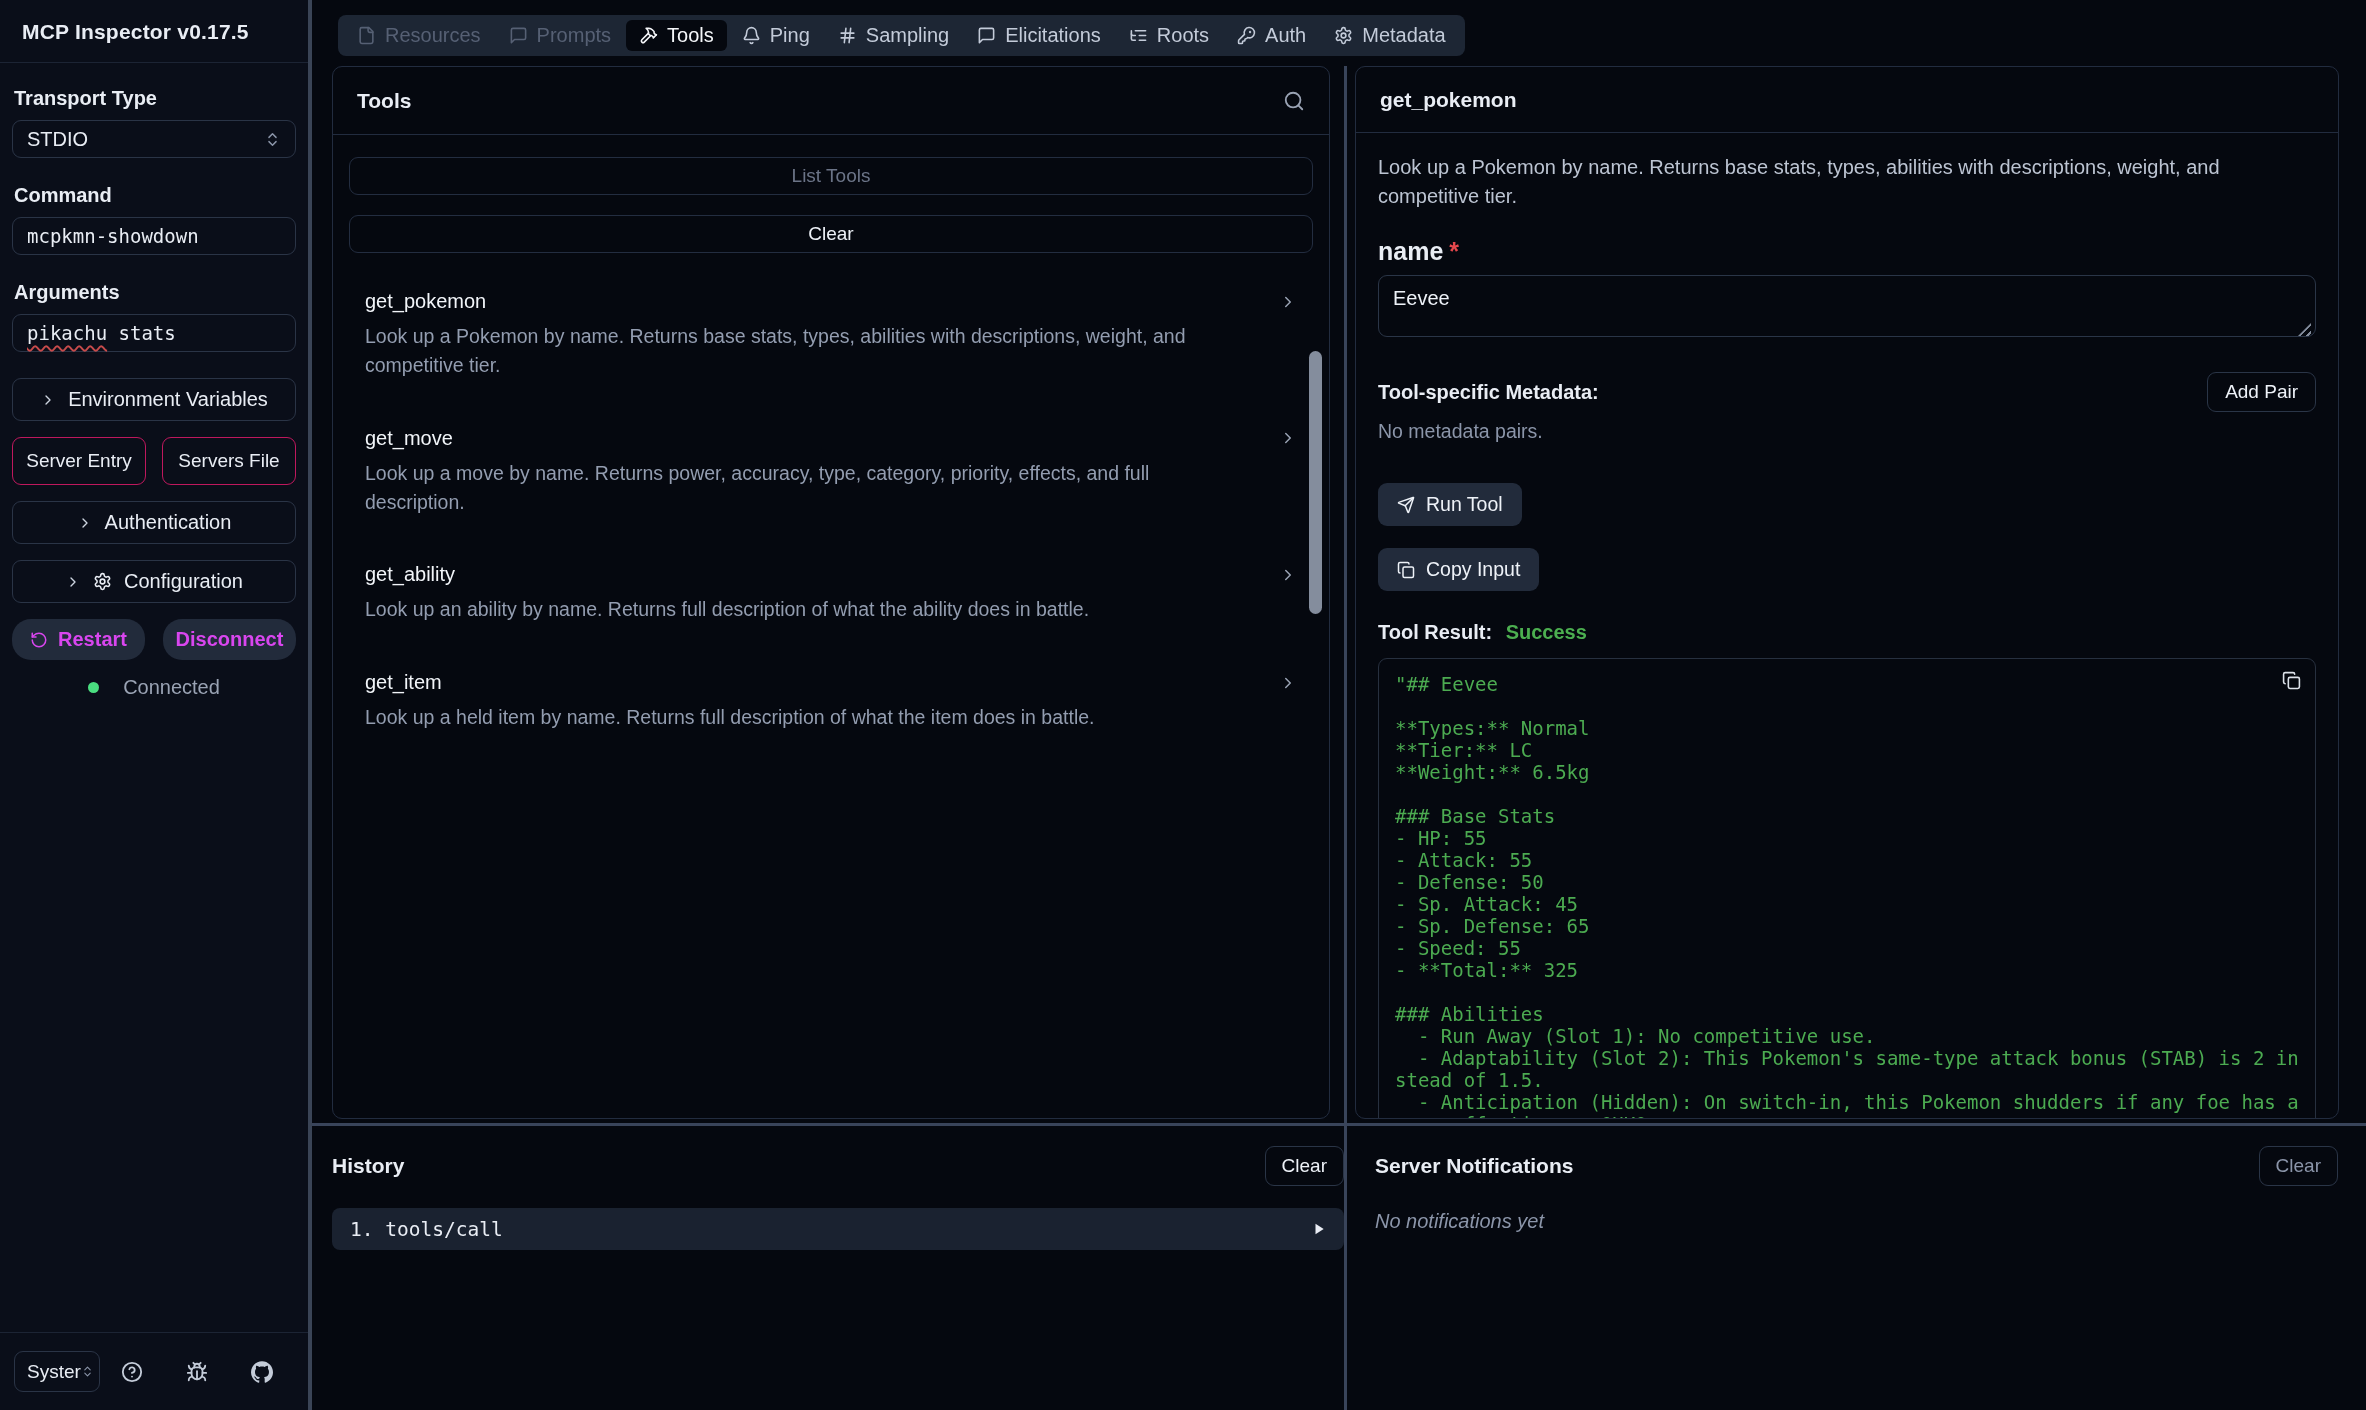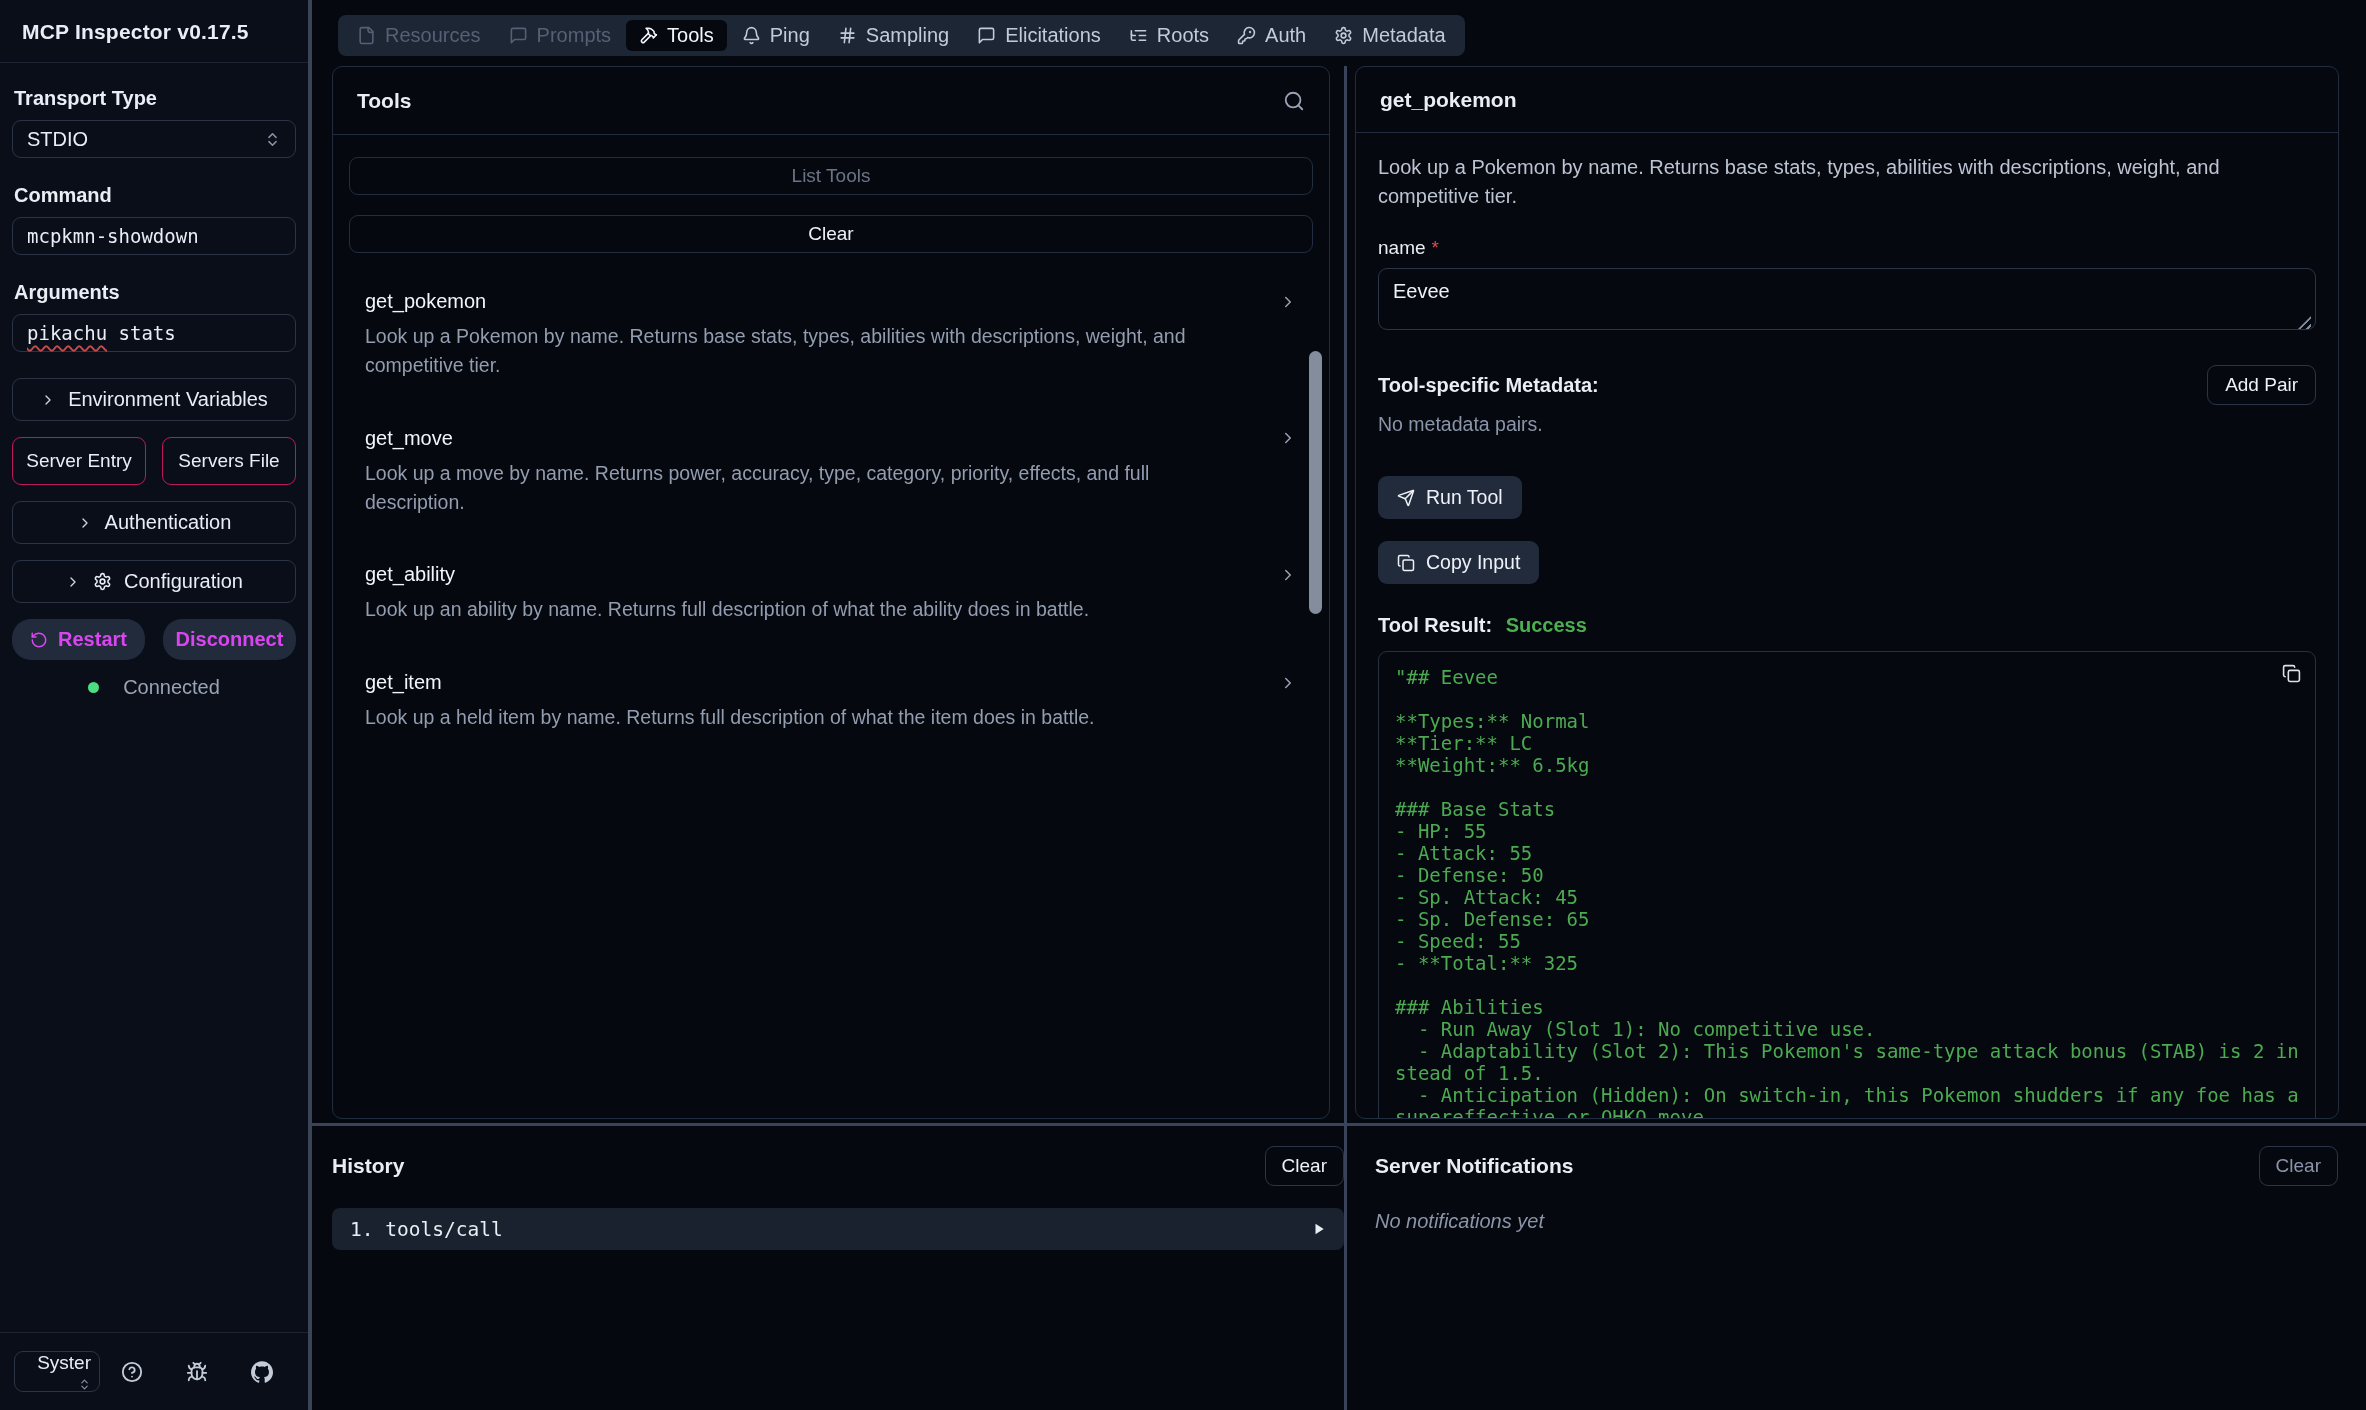--- a/index.html
+++ b/index.html
@@ -70,22 +70,22 @@
   .status-dot { width:11px; height:11px; border-radius:50%; background:#4ade80; }
   .status-text { color:#9aa3b4; font-size:20px; }
 
   .side-footer {
     border-top:1px solid #1c2434;
     padding:18px 14px; display:flex; align-items:center;
   }
   .theme-select {
     width:86px; height:41px;
     border:1px solid #2a3446; border-radius:9px;
-    display:flex; align-items:flex-end; justify-content:space-between;
-    padding:0 8px 0 12px; font-size:19px; cursor:pointer; background:transparent; color:#e9edf4;flex-direction:column;
+    display:flex; align-items:center; justify-content:space-between;
+    padding:0 8px 0 12px; font-size:19px; cursor:pointer; background:transparent; color:#e9edf4;
   }
   .foot-icons { flex:1; display:flex; justify-content:space-around; align-items:center; color:#c4ccd9; }
   .icon-btn { background:none; border:none; color:#c4ccd9; cursor:pointer; padding:0; }
 
   
   .main { flex:1; display:flex; flex-direction:column; height:100%; }
 
   .nav-row { padding:15px 0 0 26px; height:66px; flex:none; }
   .tabs-bar {
     display:inline-flex; align-items:center;
@@ -135,21 +135,21 @@
   .chev-right { color:#9aa3b4; }
   .scroll-thumb {
     position:absolute; right:7px; top:216px;
     width:13px; height:263px; border-radius:7px;
     background:#848d9d; cursor:grab;
   }
 
   
   .detail-body { flex:1; padding:20px 22px; overflow:hidden; }
   .detail-desc { color:#bcc4d2; font-size:20px; line-height:1.45; }
-  .name-row { margin-top:26px; font-size:19px; font-weight:400; }
+  .name-row { margin-top:26px; font-size:25px; font-weight:700; }
   .req-star { color:#e5484d; margin-left:6px; }
   .name-area-wrap { position:relative; margin-top:9px; }
   .name-area {
     width:100%; height:62px; resize:none;
     background:transparent; border:1px solid #2a3547; border-radius:9px;
     color:#eef2f8; font-size:20px; font-family:inherit;
     padding:11px 14px; outline:none;
   }
   .resize-grip {
     position:absolute; right:5px; bottom:6px; width:13px; height:13px;

